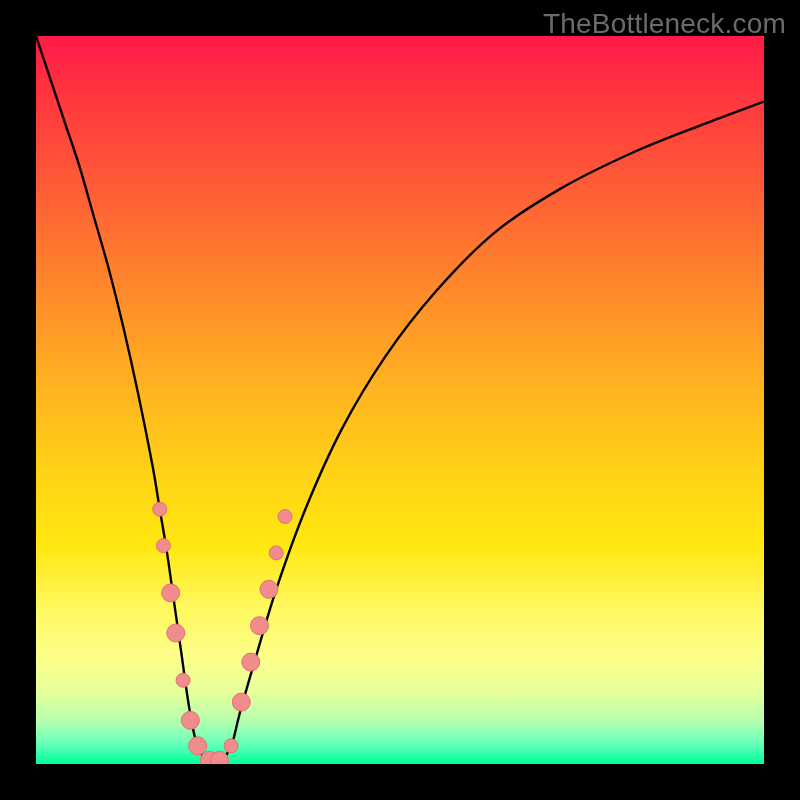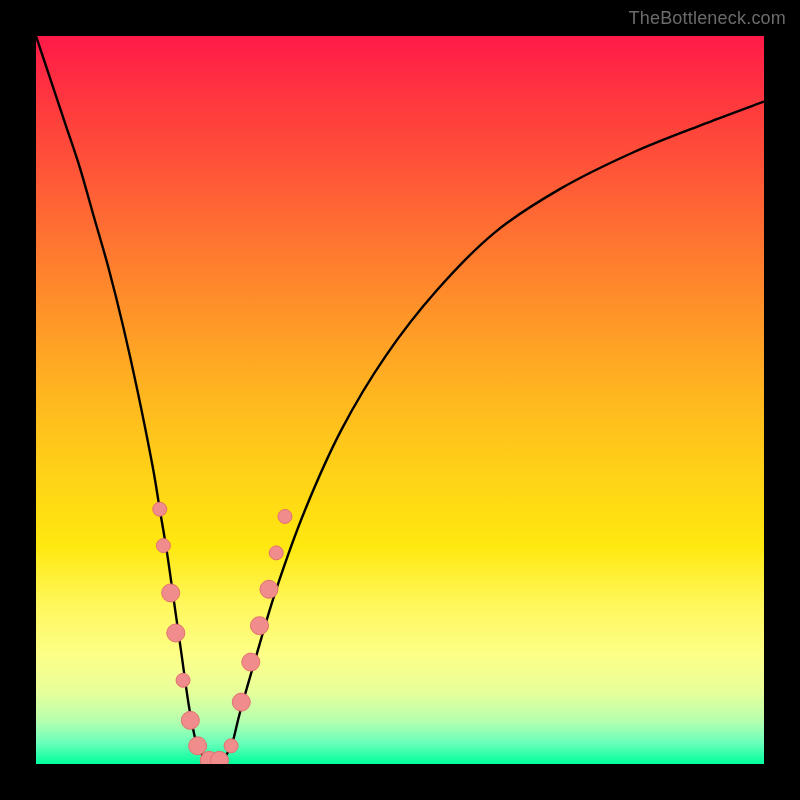--- a/index.html
+++ b/index.html
@@ -45,21 +45,21 @@
   }
   .beads {
     position: absolute;
     inset: 0;
   }
   .watermark {
     position: absolute;
     top: 8px;
     right: 14px;
     color: #6b6b6b;
-    font-size: 18px;
+    font-size: 28px;
     font-weight: 500;
     letter-spacing: 0.2px;
     user-select: none;
   }
 </style>
 </head>
 <body>
 
 <div class="frame">
   <div class="gradient"></div>

